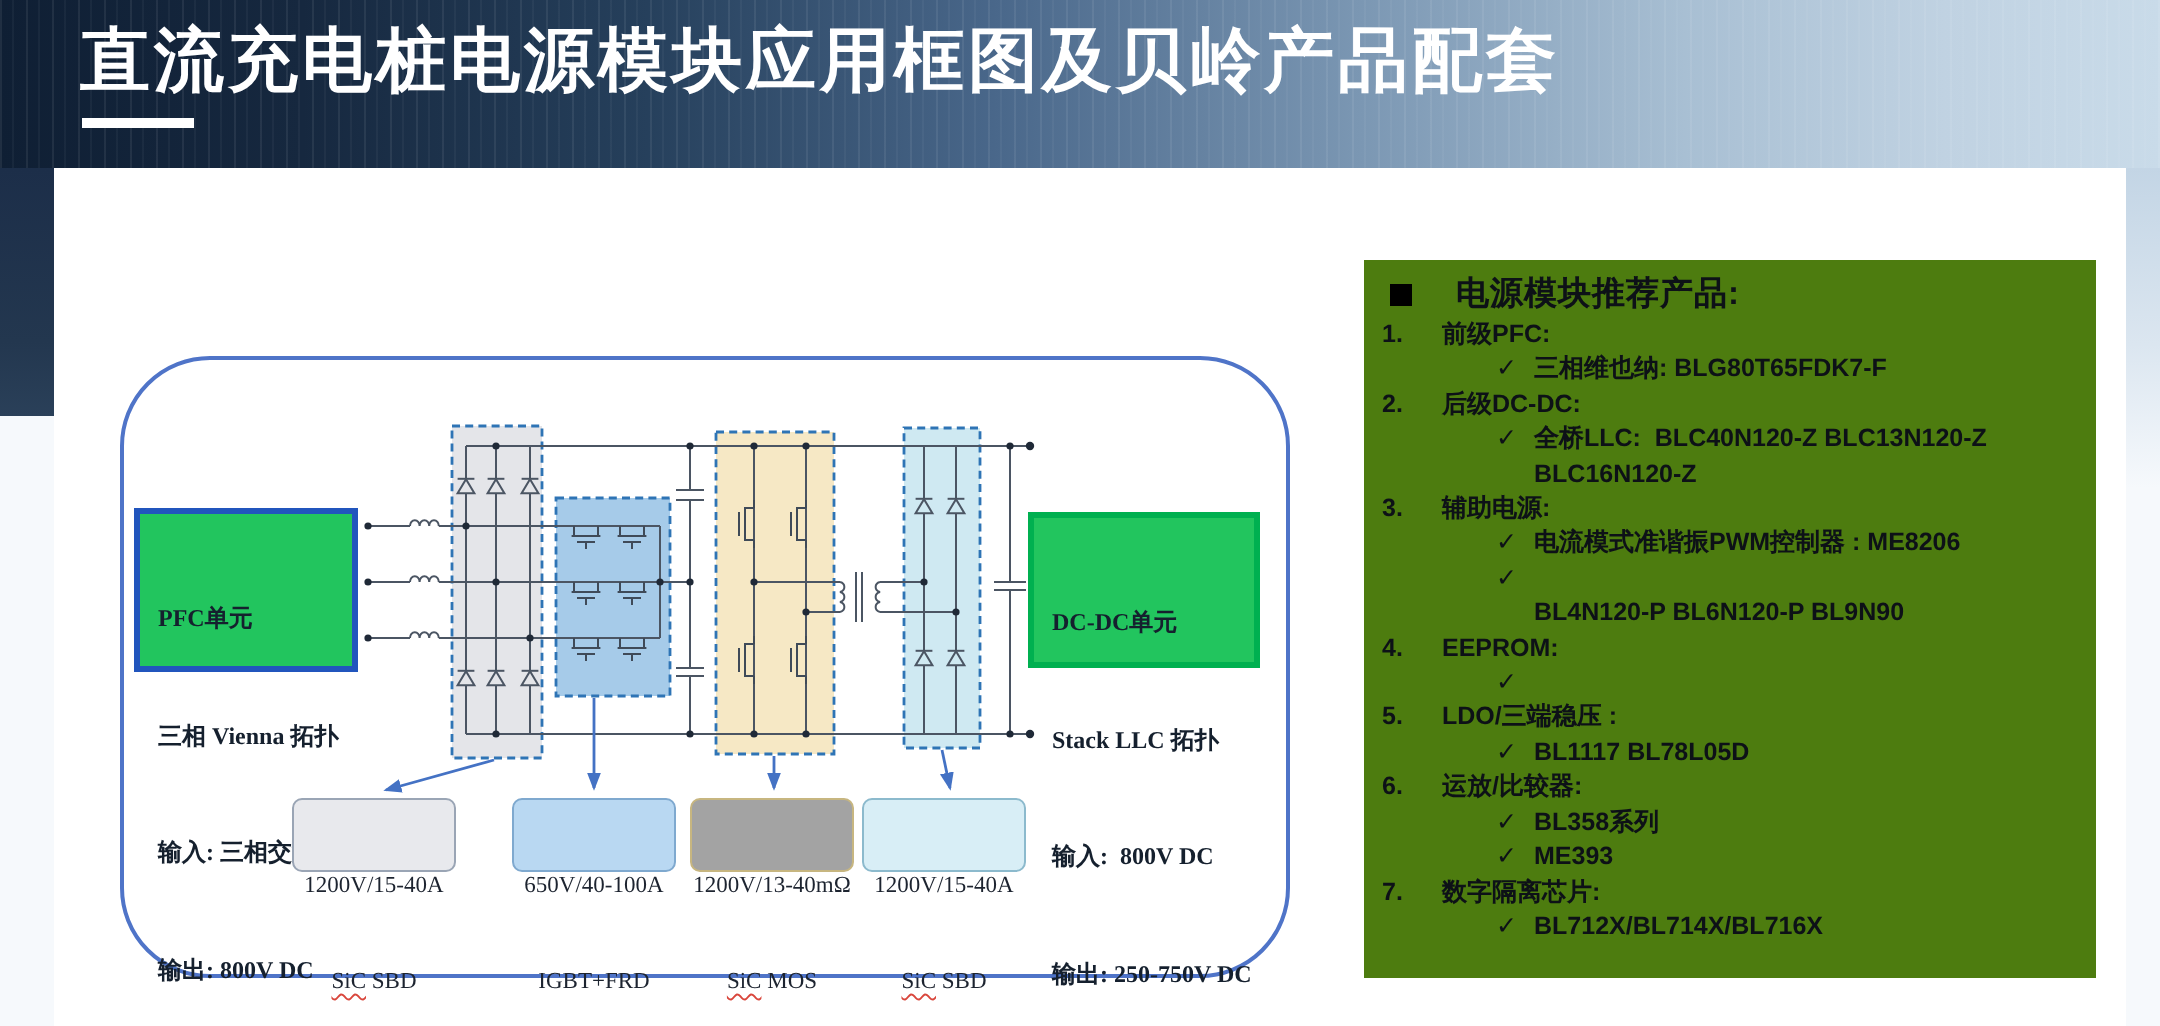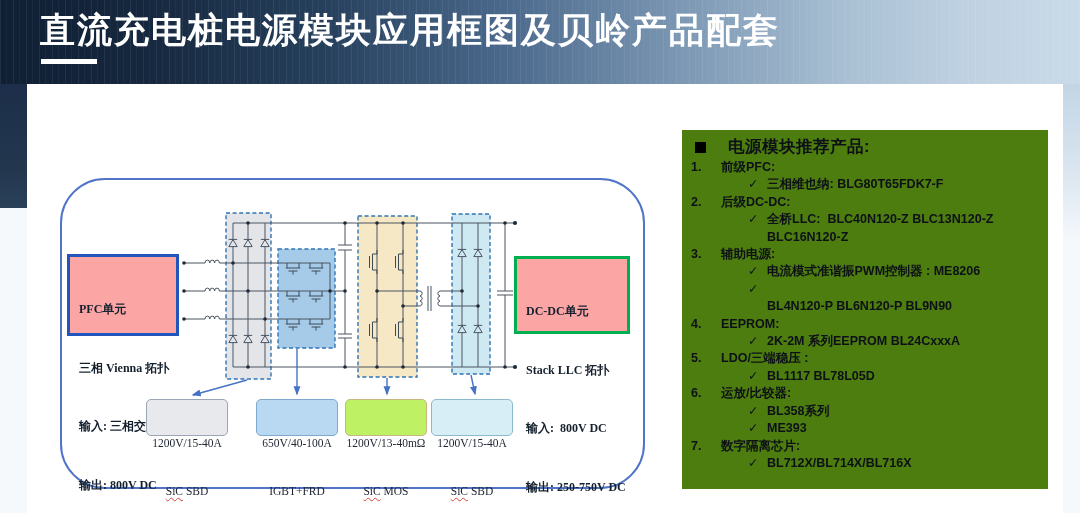--- a/index.html
+++ b/index.html
@@ -32,37 +32,37 @@
   .card{
     position:absolute;left:27px;top:84px;width:1036px;height:429px;background:#ffffff;
   }
   
   .diagram{
     position:absolute;left:60px;top:178px;width:585px;height:311px;
     border:2px solid #4f74c8;border-radius:45px;background:#ffffff;box-sizing:border-box;
   }
   .circuit-svg{position:absolute;left:60px;top:178px;width:585px;height:311px;}
   .info-box{
-    position:absolute;box-sizing:border-box;background:#fca5a5;
+    position:absolute;box-sizing:border-box;background:#22c55e;
     font-family:"Liberation Serif","DejaVu Serif",serif;
     font-weight:bold;font-size:12px;color:#15202e;line-height:19.5px;
     padding:4px 0 0 9px;white-space:pre;
   }
   .pfc-box{left:67px;top:254px;width:112px;height:82px;border:3px solid #2155bd;}
   .dcdc-box{left:514px;top:256px;width:116px;height:78px;border:3px solid #00b050;}
   
   .cbox{
     position:absolute;top:399px;width:82px;height:37px;border-radius:5px;
     box-sizing:border-box;text-align:center;
     font-family:"Liberation Serif","DejaVu Serif",serif;
     font-size:11.5px;color:#1d2430;line-height:16px;padding-top:3px;white-space:pre;
   }
   .cb1{left:146px;background:#e8e9ed;border:1px solid #9aa5b5;}
   .cb2{left:256px;background:#b9d8f2;border:1px solid #7fa9cf;}
-  .cb3{left:345px;background:#bef264;border:1px solid #c7b680;}
+  .cb3{left:345px;background:#a3a3a3;border:1px solid #c7b680;}
   .cb4{left:431px;background:#d8eef6;border:1px solid #8cbacd;}
   .sic{text-decoration:underline;text-decoration-style:wavy;text-decoration-color:#d9463c;text-decoration-thickness:1px;text-underline-offset:2px;}
   
   .panel{
     position:absolute;left:682px;top:130px;width:366px;height:359px;
     background:#4d7c0f;color:#0d1117;box-sizing:border-box;padding-top:5px;
   }
   .panel-header{display:flex;align-items:center;height:24px;}
   .bullet-square{width:11px;height:11px;background:#000;margin-left:13px;}
   .panel-title{font-size:16.5px;font-weight:bold;margin-left:22px;letter-spacing:0.5px;}
@@ -254,21 +254,21 @@
   <div class="prow item"><span class="pnum">1.</span><span class="ptxt">前级PFC:</span></div>
   <div class="prow check"><span class="pchk">✓</span><span class="ptxt">三相维也纳: BLG80T65FDK7-F</span></div>
   <div class="prow item"><span class="pnum">2.</span><span class="ptxt">后级DC-DC:</span></div>
   <div class="prow check"><span class="pchk">✓</span><span class="ptxt">全桥LLC:  BLC40N120-Z BLC13N120-Z</span></div>
   <div class="prow cont"><span class="ptxt">BLC16N120-Z</span></div>
   <div class="prow item"><span class="pnum">3.</span><span class="ptxt">辅助电源:</span></div>
   <div class="prow check"><span class="pchk">✓</span><span class="ptxt">电流模式准谐振PWM控制器 : ME8206</span></div>
   <div class="prow check"><span class="pchk">✓</span></div>
   <div class="prow cont"><span class="ptxt">BL4N120-P BL6N120-P BL9N90</span></div>
   <div class="prow item"><span class="pnum">4.</span><span class="ptxt">EEPROM:</span></div>
-  <div class="prow check"><span class="pchk">✓</span><span class="ptxt">2K-2M 系列EEPROM BL24CxxxA</span></div>
+  <div class="prow check"><span class="pchk">✓</span></div>
   <div class="prow item"><span class="pnum">5.</span><span class="ptxt">LDO/三端稳压 :</span></div>
   <div class="prow check"><span class="pchk">✓</span><span class="ptxt">BL1117 BL78L05D</span></div>
   <div class="prow item"><span class="pnum">6.</span><span class="ptxt">运放/比较器:</span></div>
   <div class="prow check"><span class="pchk">✓</span><span class="ptxt">BL358系列</span></div>
   <div class="prow check"><span class="pchk">✓</span><span class="ptxt">ME393</span></div>
   <div class="prow item"><span class="pnum">7.</span><span class="ptxt">数字隔离芯片:</span></div>
   <div class="prow check"><span class="pchk">✓</span><span class="ptxt">BL712X/BL714X/BL716X</span></div>
 </div>
 
 </body></html>

